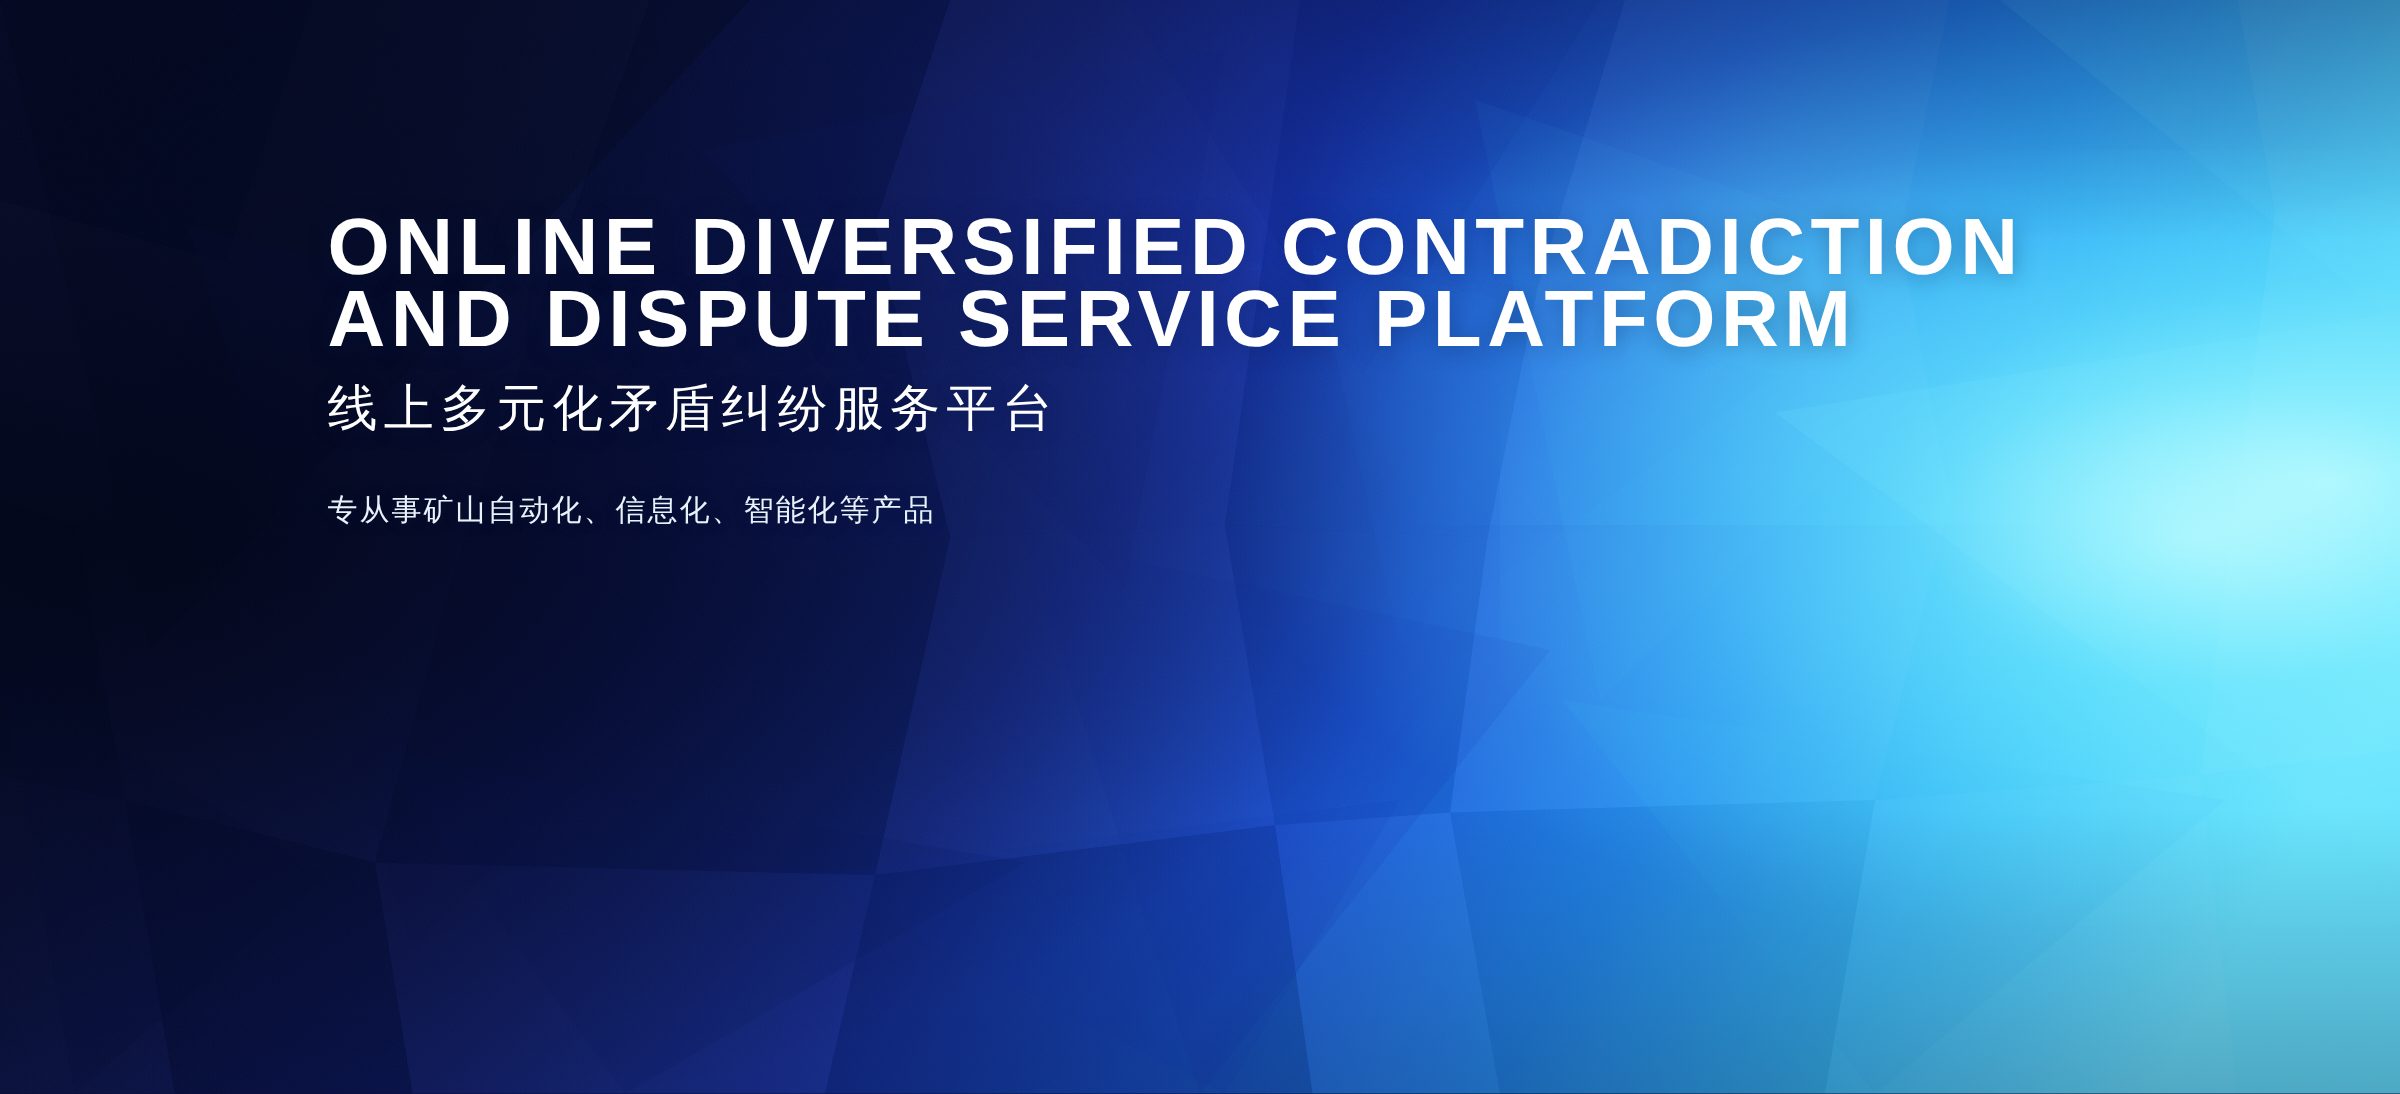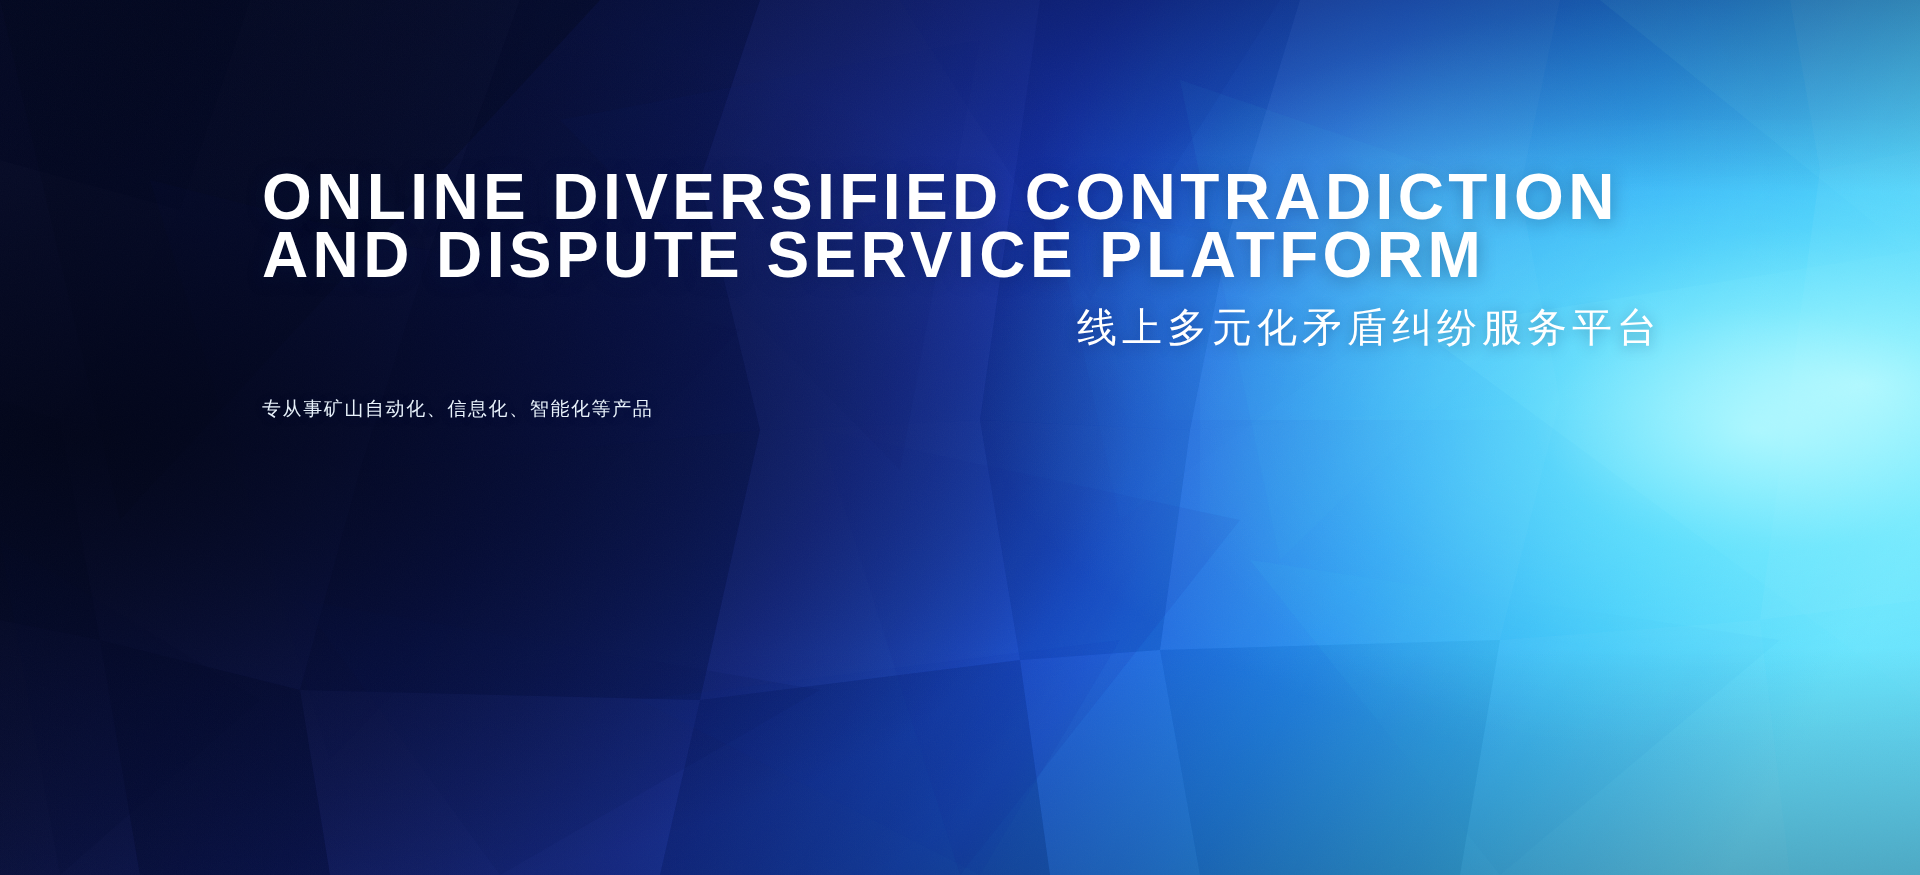--- a/index.html
+++ b/index.html
@@ -75,28 +75,27 @@
   }
   #subtitle-cn {
     margin-top: 18px;
     color: #ffffff;
     font-size: 40px;
     line-height: 50px;
     font-weight: 300;
     letter-spacing: 5px;
     white-space: nowrap;
     text-shadow: 0 2px 14px rgba(0,22,66,0.35);
-    text-align: right;
   }
   #desc {
     margin-top: 39px;
   }
   .desc-line {
     color: #e8f2fb;
-    font-size: 19px;
+    font-size: 24px;
     line-height: 35px;
     font-weight: 400;
     letter-spacing: 1.6px;
     white-space: nowrap;
     text-shadow: 0 1px 10px rgba(0,20,60,0.4);
   }
 </style>
 </head>
 <body>
 

